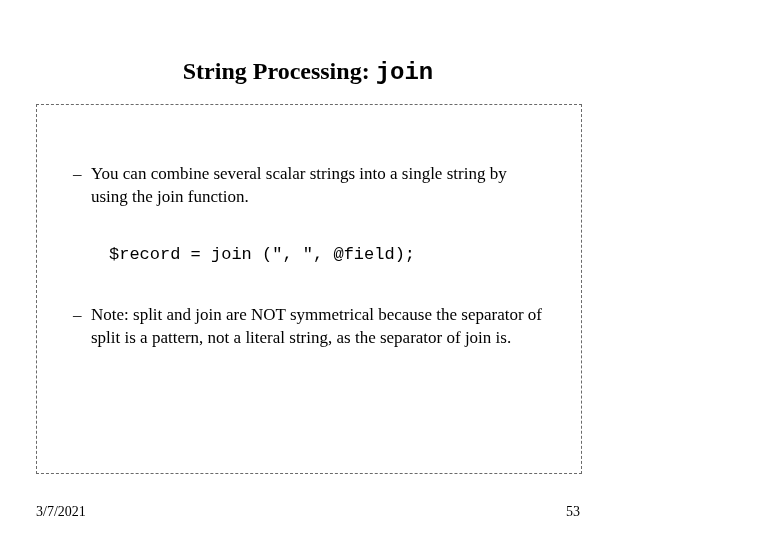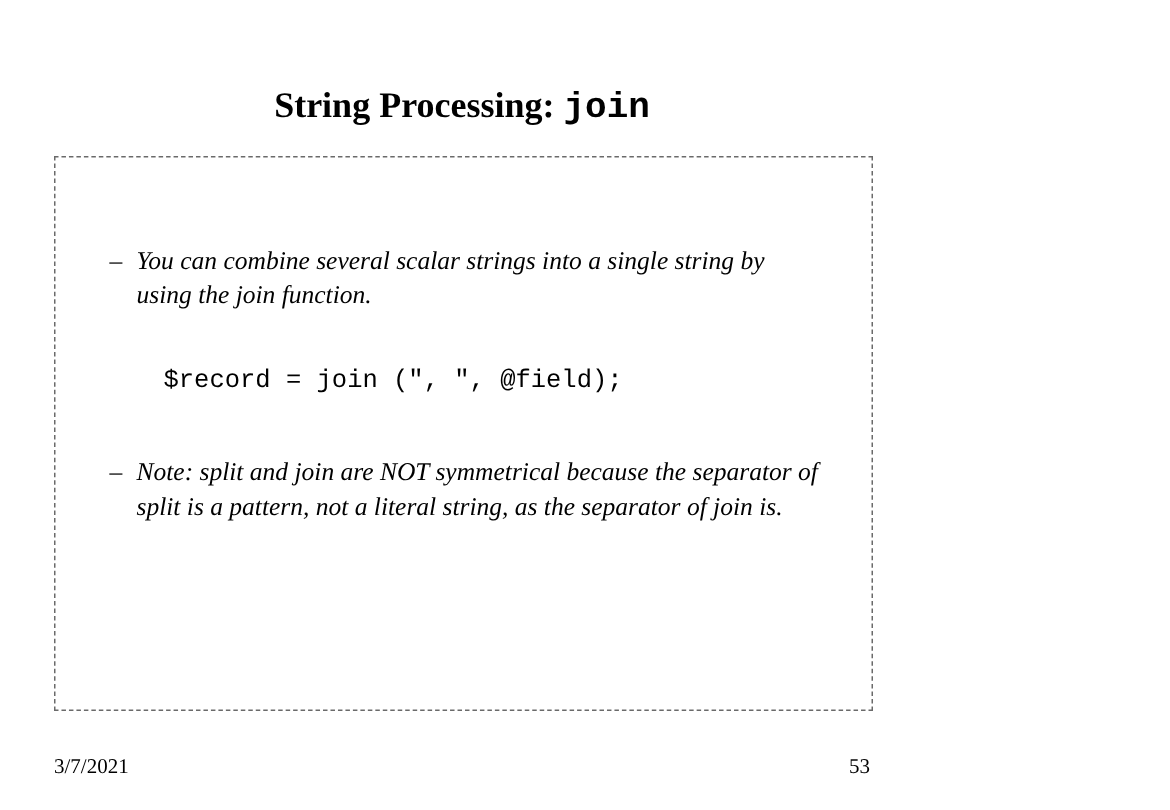--- a/index.html
+++ b/index.html
@@ -21,21 +21,21 @@
     margin-bottom: 18px;
     font-size: 17px;
     line-height: 1.35;
   }
   .bullet .dash {
     flex: 0 0 auto;
     width: 20px;
     text-align: left;
     padding-left: 2px;
   }
-  .bullet .txt { flex: 1 1 auto; font-style: italic; }
+  .bullet .txt { flex: 1 1 auto; }
   .code-line {
     font-family: "Courier New", Courier, monospace;
     font-size: 17px;
     margin: 36px 0 40px 38px;
     white-space: pre;
   }
   .footer {
     position: absolute;
     left: 0; right: 0;
     bottom: 20px;

